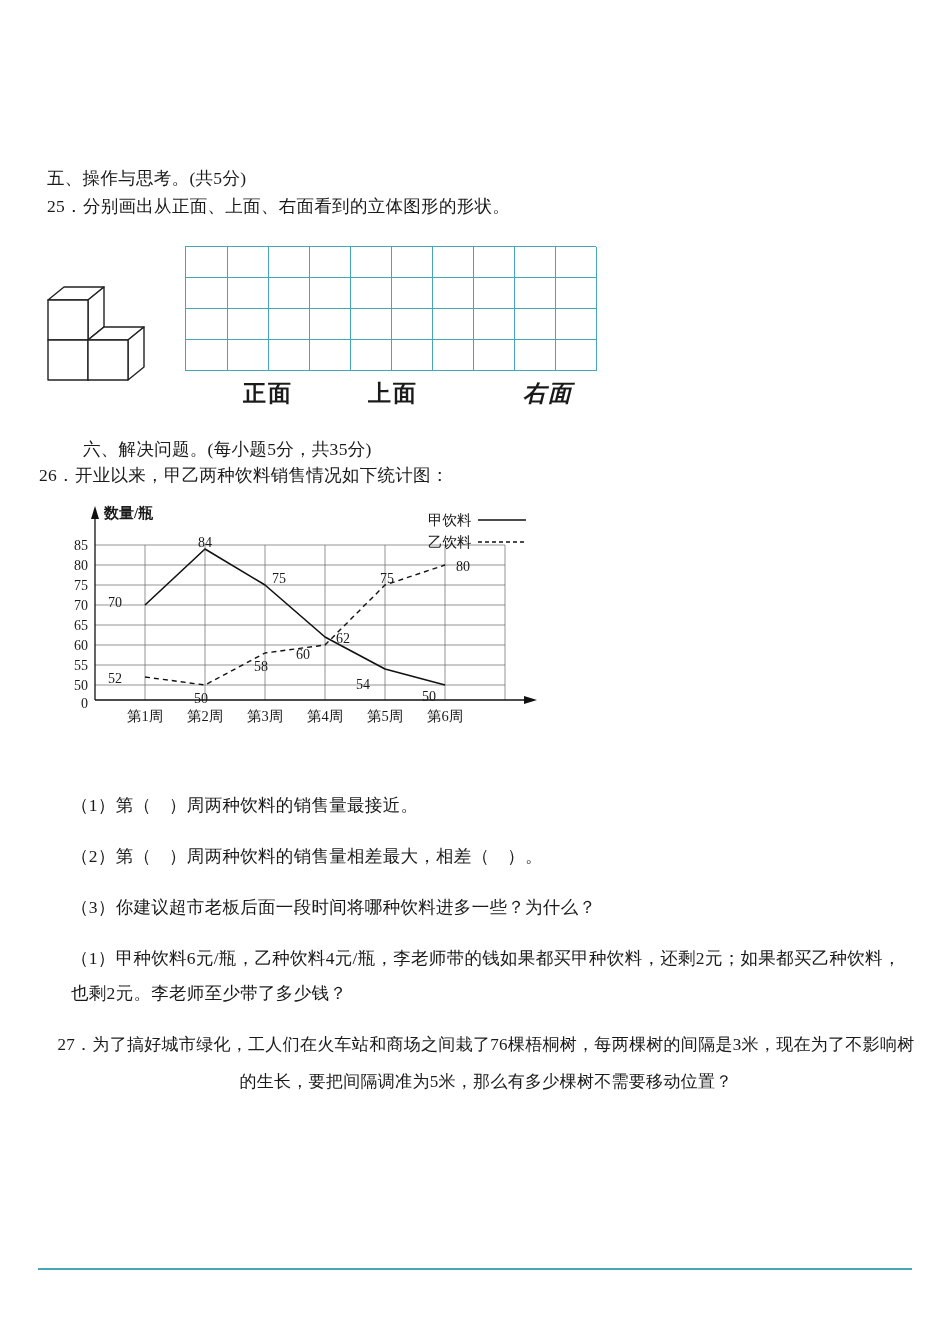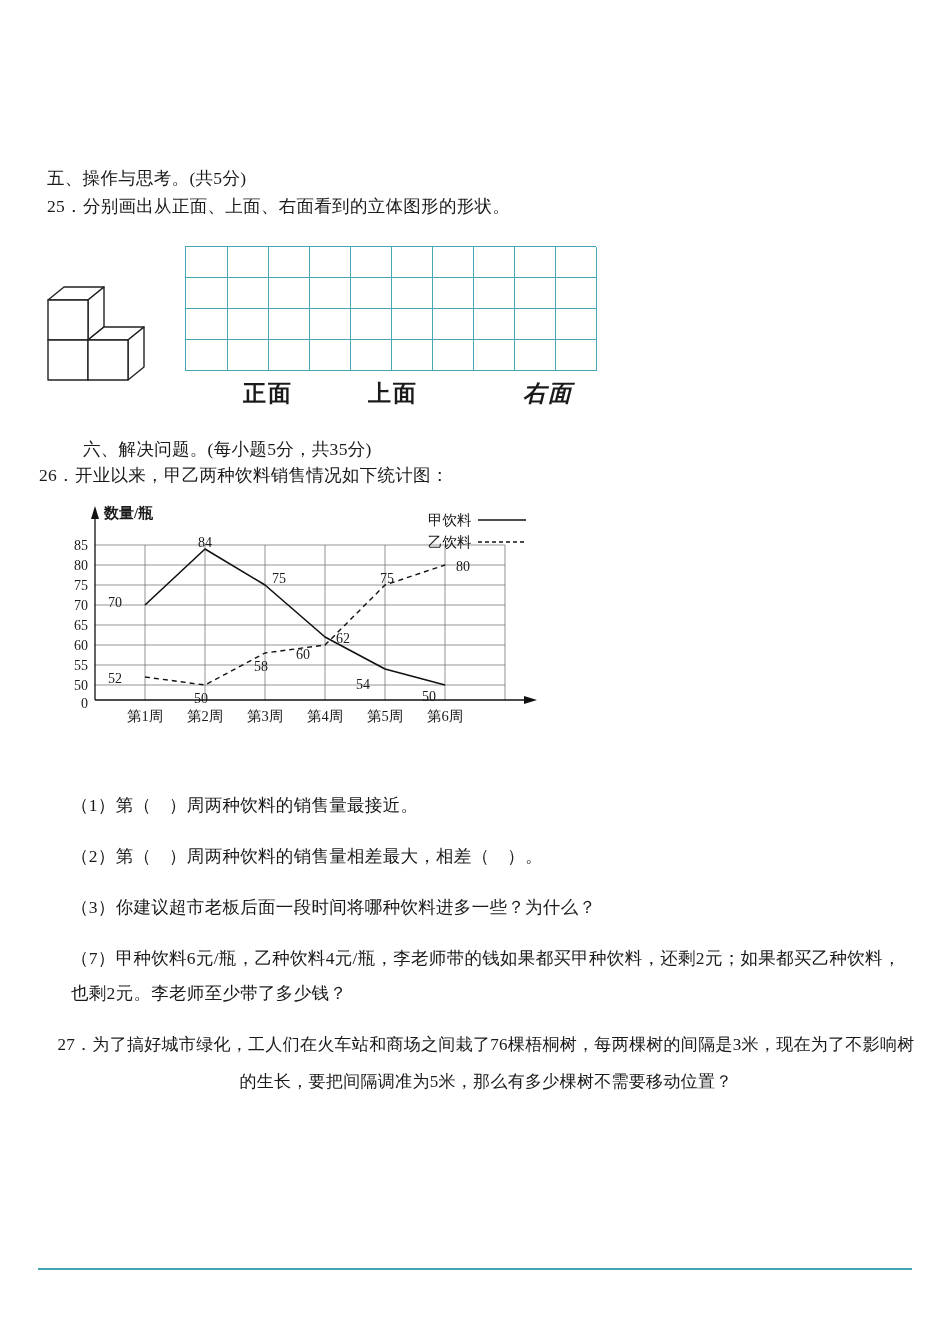--- a/index.html
+++ b/index.html
@@ -150,18 +150,18 @@
     <text x="211" y="176" text-anchor="middle" font-size="14" fill="#1a1a1a">58</text>
     <text x="253" y="164" text-anchor="middle" font-size="14" fill="#1a1a1a">60</text>
     <text x="337" y="88" text-anchor="middle" font-size="14" fill="#1a1a1a">75</text>
     <text x="413" y="76" text-anchor="middle" font-size="14" fill="#1a1a1a">80</text>
   </svg>
 
 <div class="subqs">
   <p class="wrap">（1）第（　）周两种饮料的销售量最接近。</p>
   <p class="wrap">（2）第（　）周两种饮料的销售量相差最大，相差（　）。</p>
   <p class="wrap">（3）你建议超市老板后面一段时间将哪种饮料进多一些？为什么？</p>
-  <p class="wrap">（7）甲种饮料6元/瓶，乙种饮料4元/瓶，李老师带的钱如果都买甲种饮料，还剩2元；如果都买乙种饮料，也剩2元。李老师至少带了多少钱？</p>
+  <p class="wrap">（1）甲种饮料6元/瓶，乙种饮料4元/瓶，李老师带的钱如果都买甲种饮料，还剩2元；如果都买乙种饮料，也剩2元。李老师至少带了多少钱？</p>
 </div>
 
 <div class="q27 wrap">27．为了搞好城市绿化，工人们在火车站和商场之间栽了76棵梧桐树，每两棵树的间隔是3米，现在为了不影响树的生长，要把间隔调准为5米，那么有多少棵树不需要移动位置？</div>
 
 <div class="bottom-rule"></div>
 
 </body></html>

